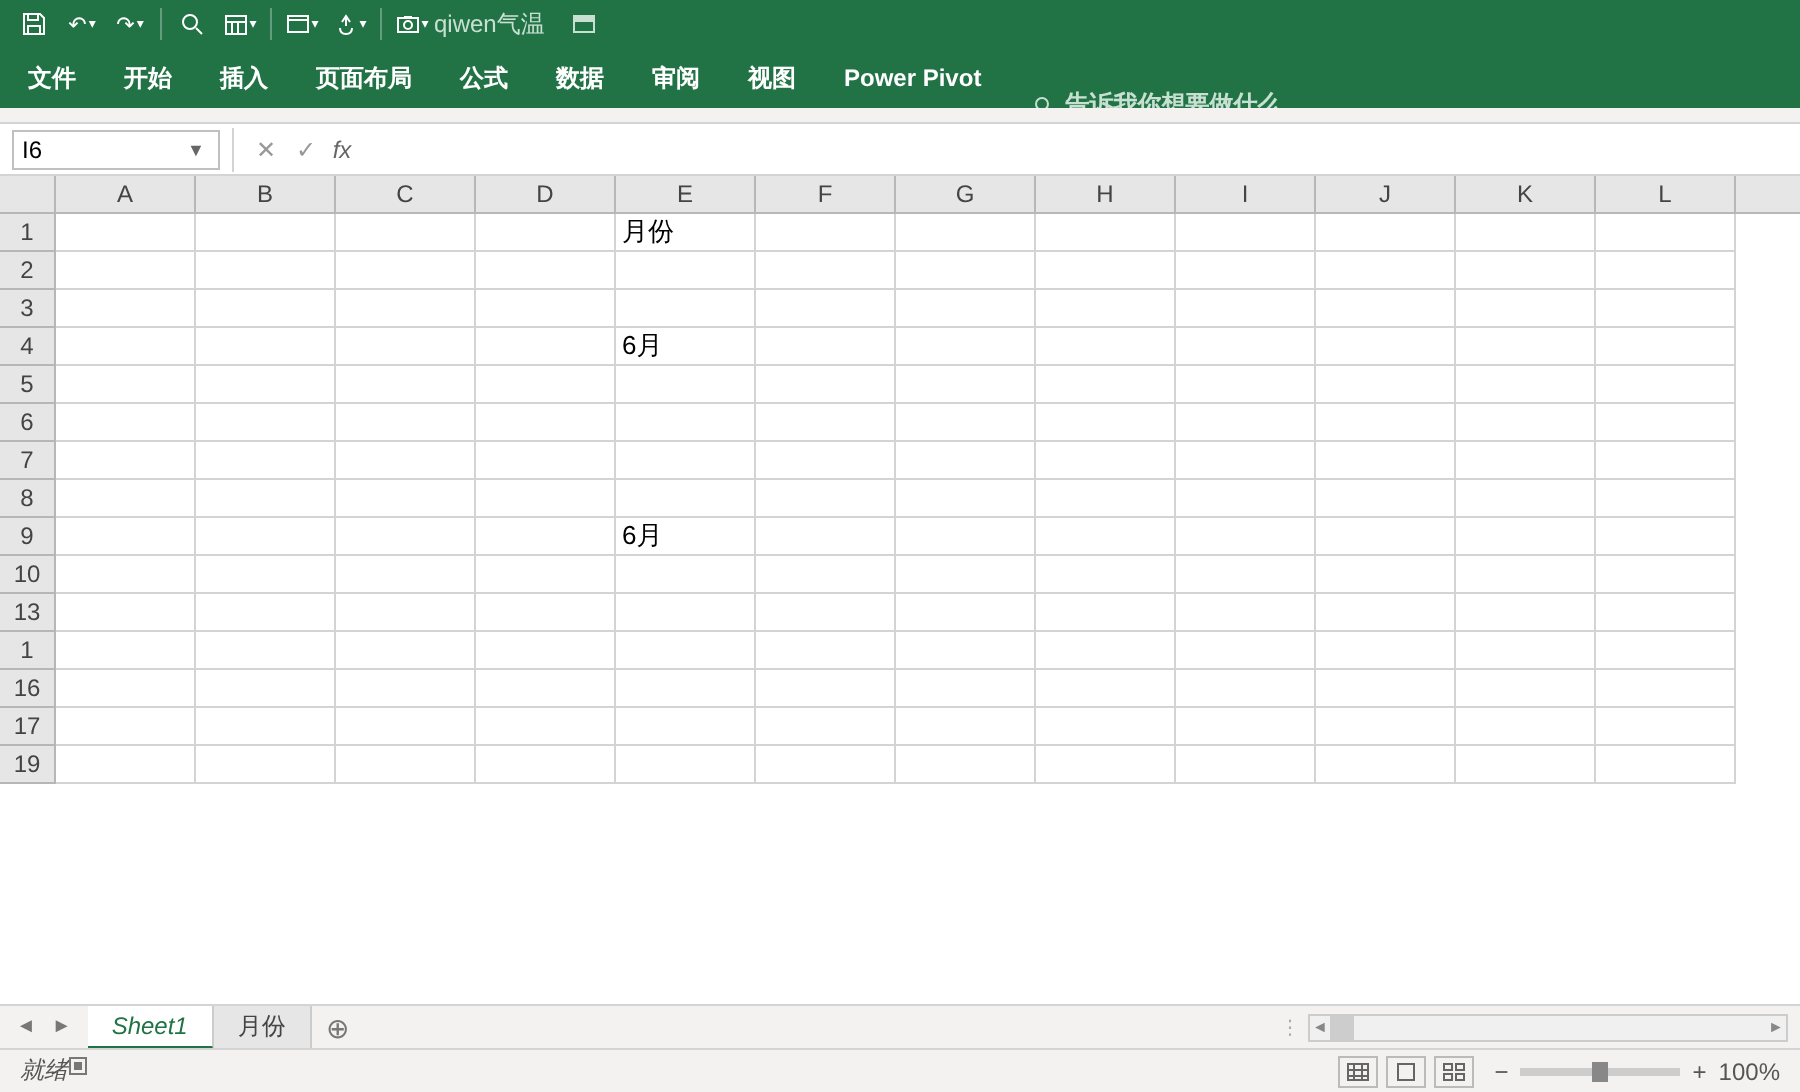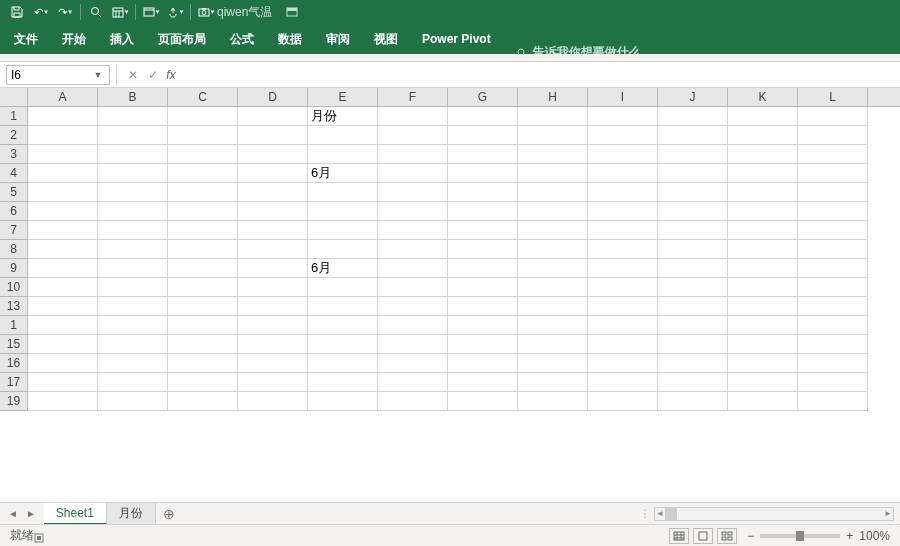--- a/index.html
+++ b/index.html
@@ -32,29 +32,29 @@
   .corner { width: 28px; border-right: 1px solid #b7b7b7; background: #e6e6e6; }
   .col-h { width: 70px; border-right: 1px solid #b7b7b7; display: flex; align-items: center; justify-content: center; color: #444; font-size: 12px; }
   .rows { flex: 1; overflow: hidden; }
   .row { display: flex; height: 19px; }
   .row-h { width: 28px; background: #e6e6e6; border-right: 1px solid #b7b7b7; border-bottom: 1px solid #b7b7b7; display: flex; align-items: center; justify-content: center; color: #444; font-size: 12px; }
   .cell { width: 70px; border-right: 1px solid #d4d4d4; border-bottom: 1px solid #d4d4d4; padding: 0 3px; display: flex; align-items: center; font-size: 13px; color: #000; overflow: hidden; white-space: nowrap; }
   
   .sheet-tabs-bar { height: 22px; display: flex; align-items: center; border-top: 1px solid #d4d4d4; background: #f3f2f1; }
   .nav-arrows { display: flex; padding: 0 8px; gap: 8px; color: #777; font-size: 10px; }
   .sheet-tab { height: 22px; padding: 0 12px; display: flex; align-items: center; border-right: 1px solid #ccc; background: #e6e6e6; font-size: 12px; color: #444; }
-  .sheet-tab.active { background: #fff; border-bottom: 2px solid #217346; color: #217346; }
+  .sheet-tab.active { background: #fff; border-bottom: 2px solid #217346; color: #217346; font-style: italic; }
   .add-sheet { width: 26px; height: 22px; display: flex; align-items: center; justify-content: center; color: #777; font-size: 14px; }
   .tabs-spacer { flex: 1; }
   .tab-drag { width: 8px; color: #aaa; font-size: 10px; text-align: center; }
   .hscroll { width: 240px; height: 14px; border: 1px solid #ccc; margin: 0 6px; background: #f0f0f0; position: relative; }
   .hscroll-thumb { position: absolute; left: 0; top: 0; width: 12px; height: 100%; background: #cdcdcd; }
   
   .status-bar { height: 22px; background: #f3f2f1; border-top: 1px solid #d4d4d4; display: flex; align-items: center; padding: 0 10px; color: #555; font-size: 12px; }
-  .status-left { display: flex; align-items: flex-end; gap: 0; }
+  .status-left { display: flex; align-items: flex-start; gap: 0; font-style: italic; }
   .status-spacer { flex: 1; }
   .view-btns { display: flex; gap: 4px; }
   .view-btn { width: 20px; height: 16px; border: 1px solid #bbb; display: flex; align-items: center; justify-content: center; font-size: 10px; }
   .zoom { display: flex; align-items: center; gap: 6px; margin-left: 10px; }
   .zoom-track { width: 80px; height: 4px; background: #ccc; position: relative; }
   .zoom-thumb { position: absolute; left: 50%; top: -3px; width: 8px; height: 10px; background: #888; transform: translateX(-50%); }
   
   svg { display: block; }
 </style>
 </head>
@@ -349,35 +349,20 @@
         <div class="cell"></div>
         <div class="cell"></div>
         <div class="cell"></div>
         <div class="cell"></div>
         <div class="cell"></div>
         <div class="cell"></div>
         <div class="cell"></div>
         <div class="cell"></div>
       </div>
       <div class="row">
-        <div class="row-h">15</div>
-        <div class="cell"></div>
-        <div class="cell"></div>
-        <div class="cell"></div>
-        <div class="cell"></div>
-        <div class="cell"></div>
-        <div class="cell"></div>
-        <div class="cell"></div>
-        <div class="cell"></div>
-        <div class="cell"></div>
-        <div class="cell"></div>
-        <div class="cell"></div>
-        <div class="cell"></div>
-      </div>
-      <div class="row">
         <div class="row-h">16</div>
         <div class="cell"></div>
         <div class="cell"></div>
         <div class="cell"></div>
         <div class="cell"></div>
         <div class="cell"></div>
         <div class="cell"></div>
         <div class="cell"></div>
         <div class="cell"></div>
         <div class="cell"></div>

